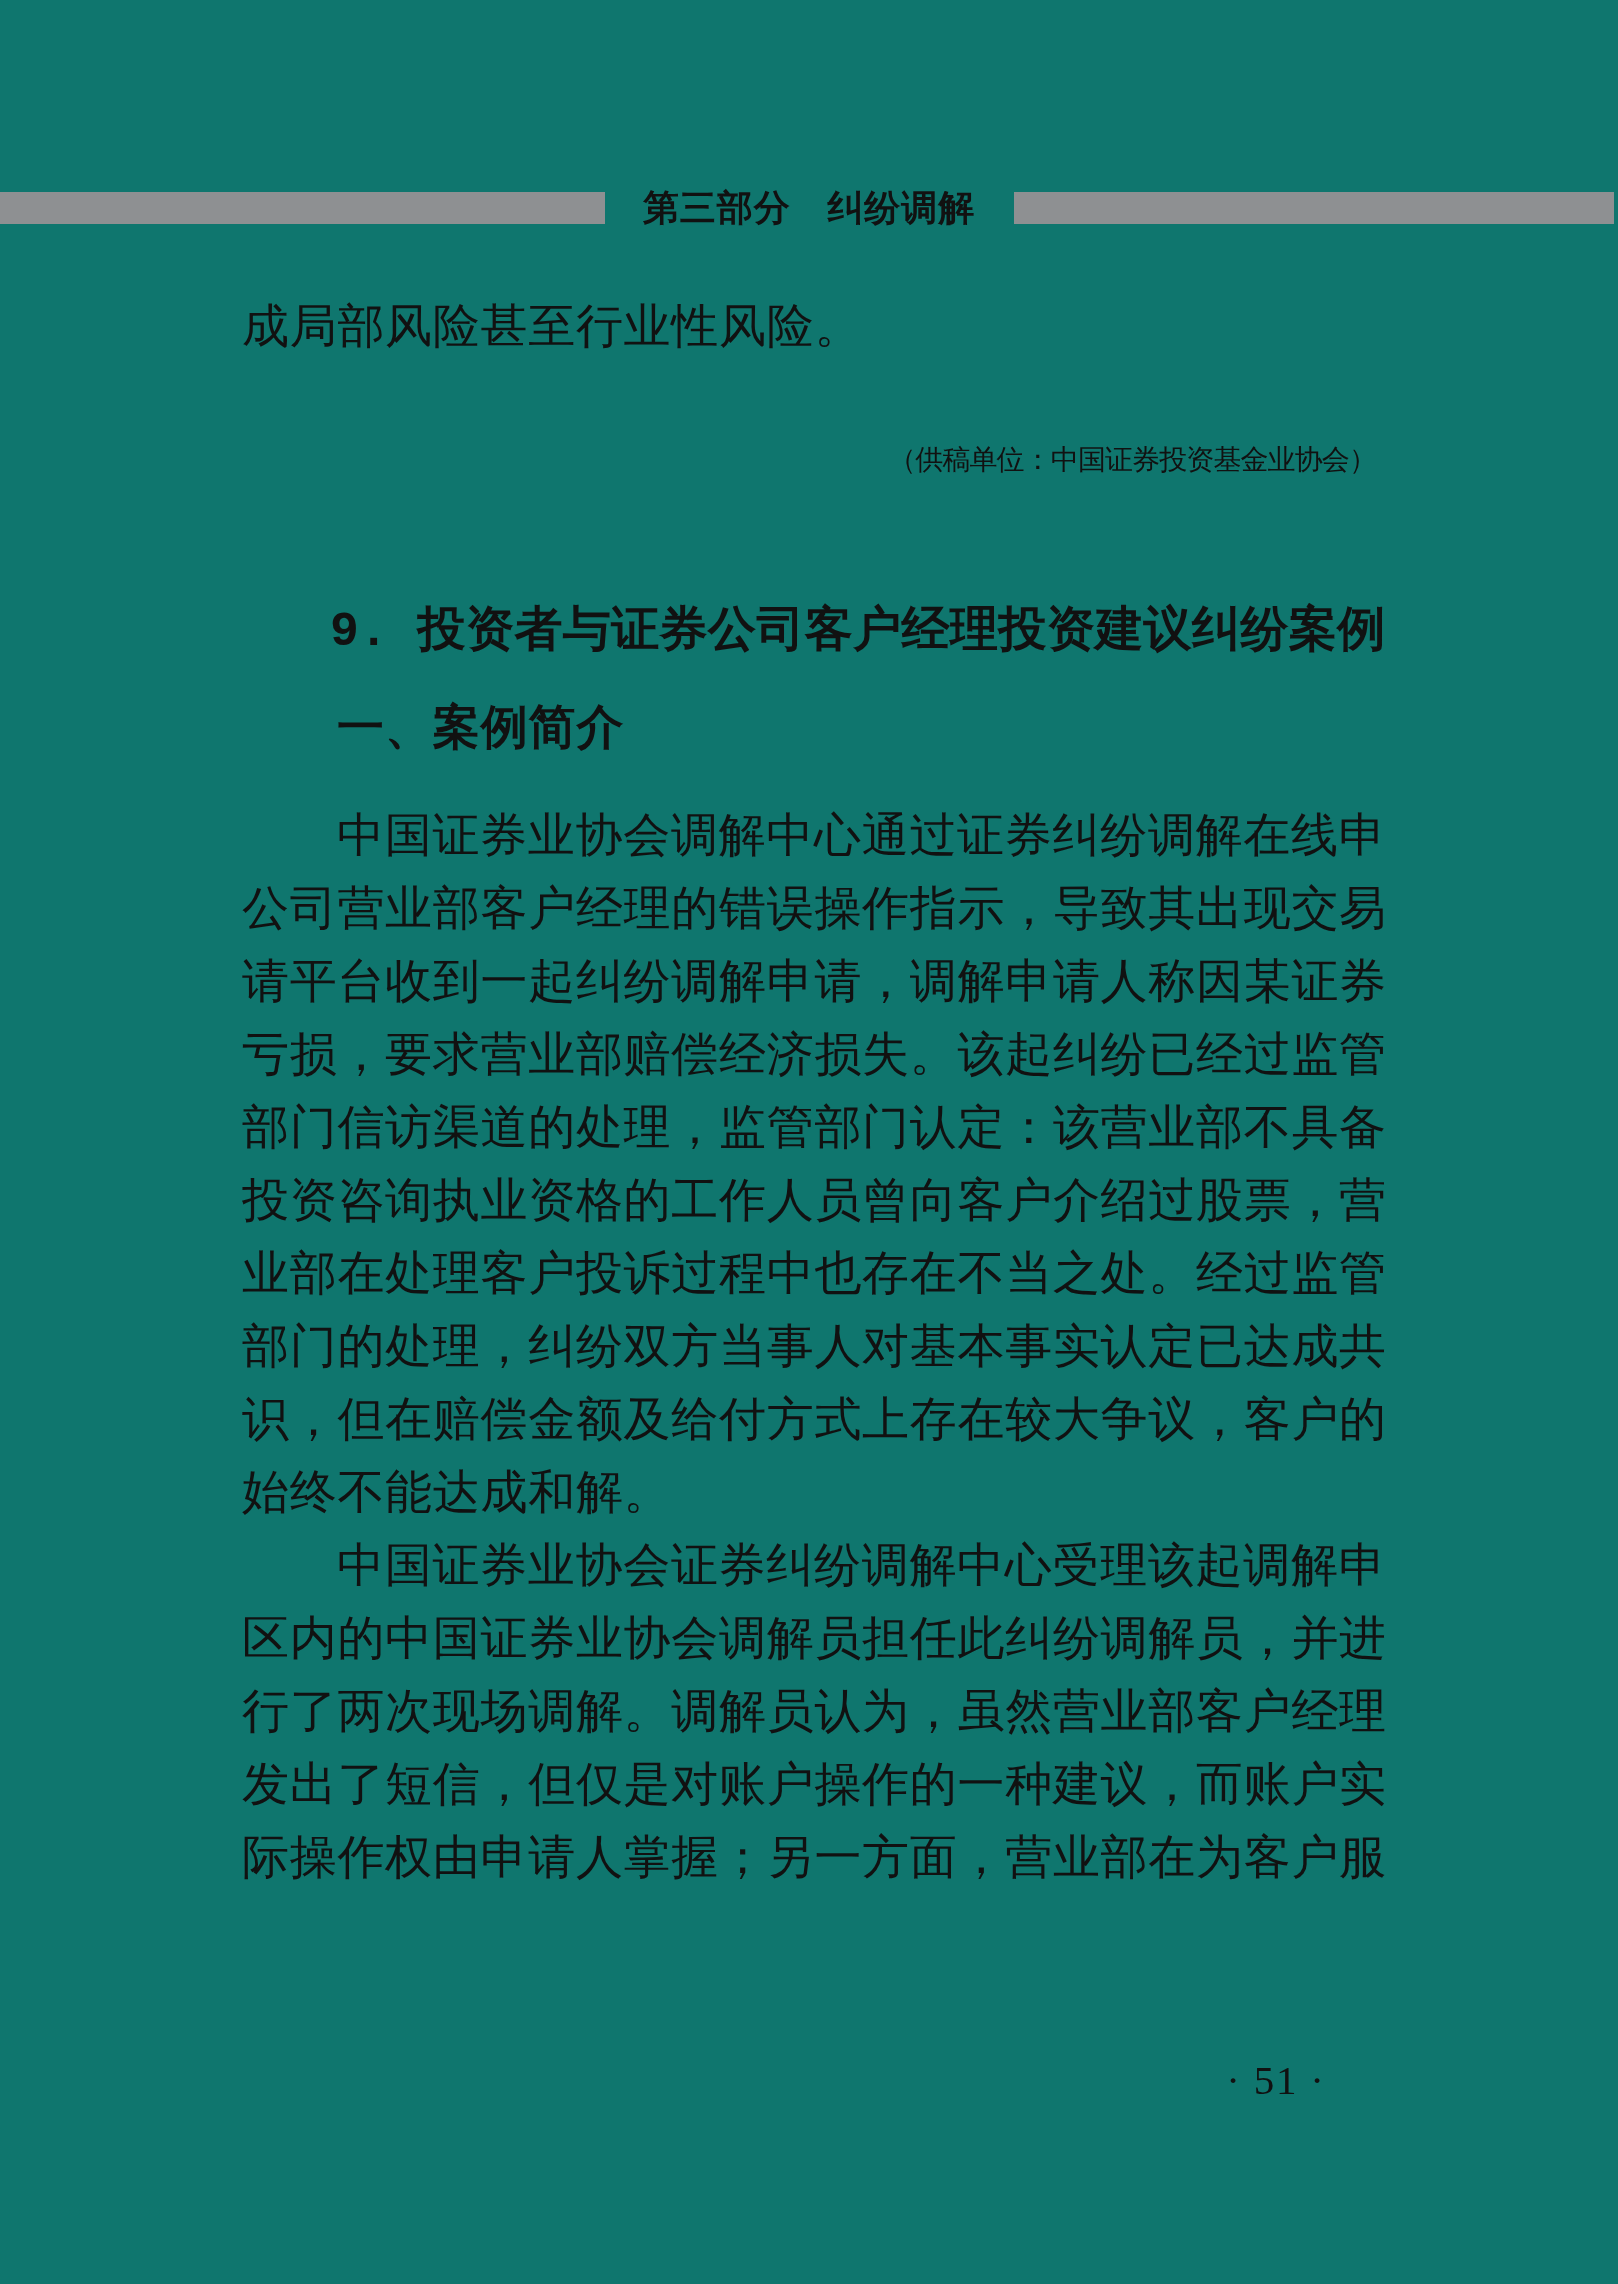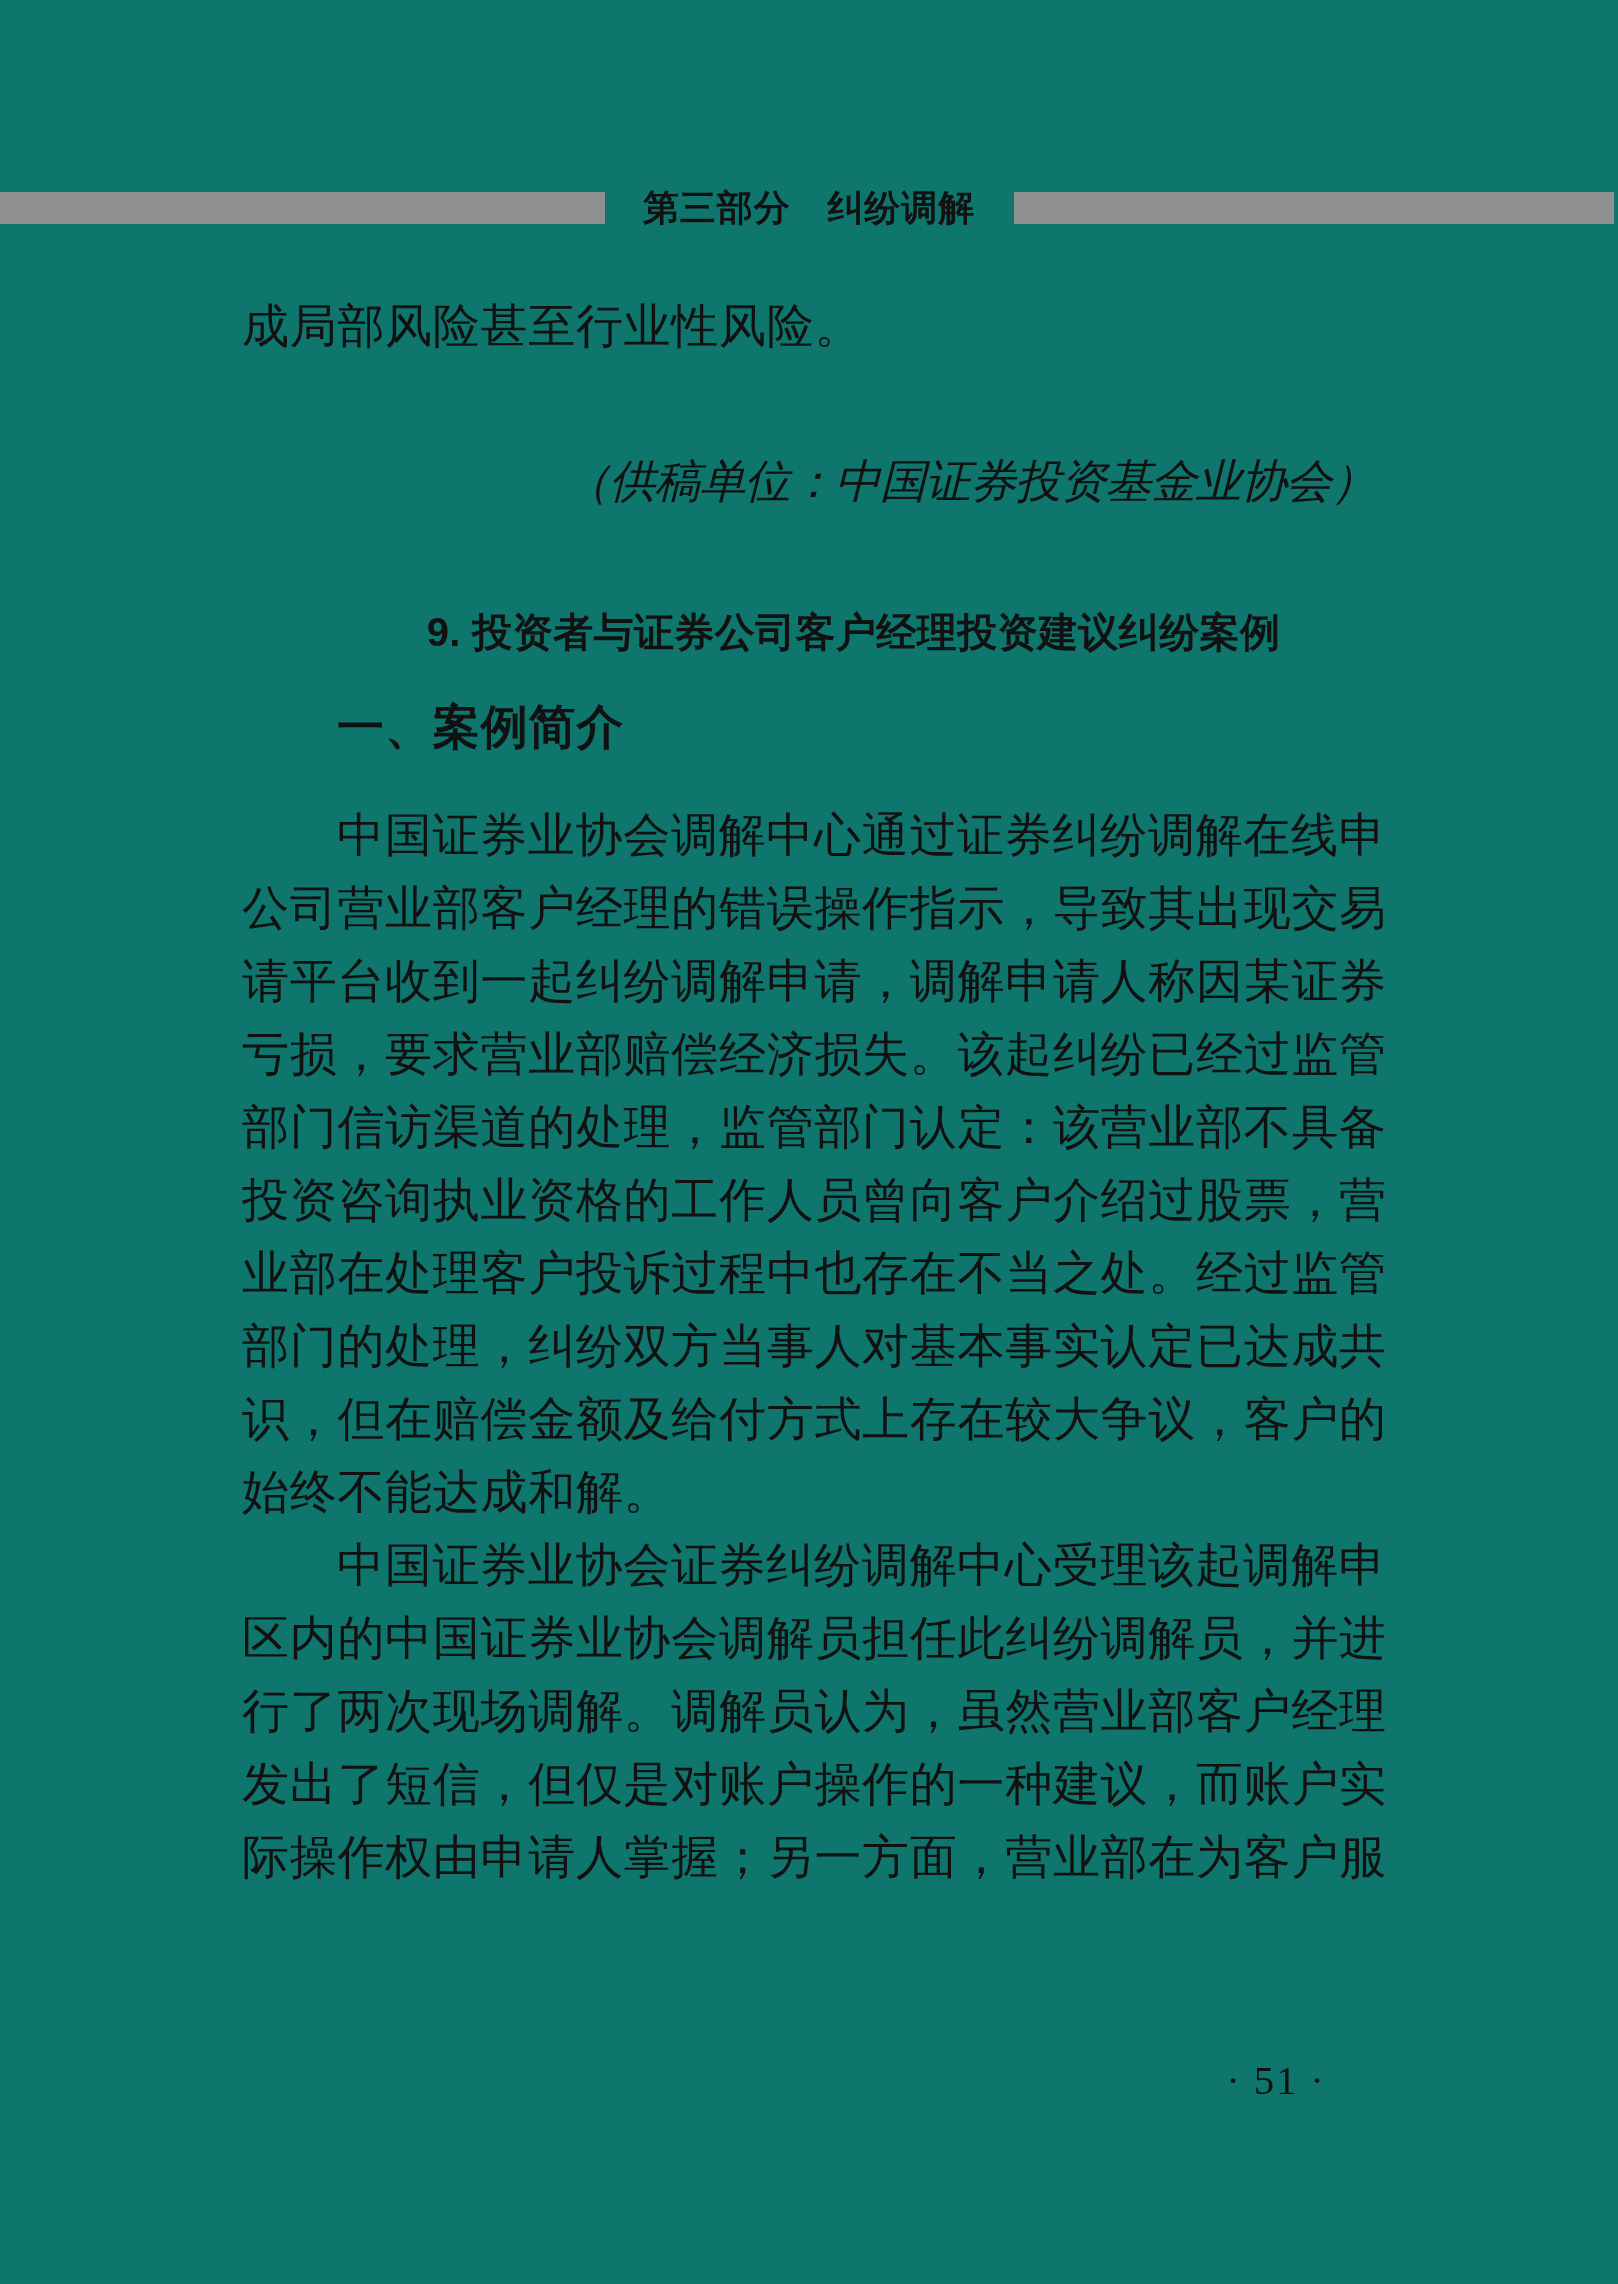--- a/index.html
+++ b/index.html
@@ -48,43 +48,42 @@
   .intro-line {
     position: absolute;
     left: 242px;
     top: 290px;
     height: 73px;
     line-height: 73px;
   }
   .attribution {
     position: absolute;
     right: 242px;
-    top: 446px;
+    top: 424px;
     height: 72px;
     line-height: 72px;
     font-family: "Liberation Serif", serif;
-    font-style: italic;
-    font-size: 46px;
+    font-size: 28px;
     letter-spacing: -0.9px;
     white-space: nowrap;
   }
   .section-title {
     position: absolute;
     left: 242px;
     width: 1135px;
     top: 596px;
     height: 72px;
     line-height: 72px;
     margin: 0;
     padding-left: 88px;
     box-sizing: border-box;
     text-align: center;
-    font-family: Liberation Sans, sans-serif;
+    font-family: Liberation Mono, monospace;
     font-weight: bold;
-    font-size: 40px;
+    font-size: 48px;
     letter-spacing: 0.4px;
     white-space: nowrap;
   }
   .subsection-title {
     position: absolute;
     left: 337px;
     top: 690px;
     height: 73px;
     line-height: 73px;
     margin: 0;

